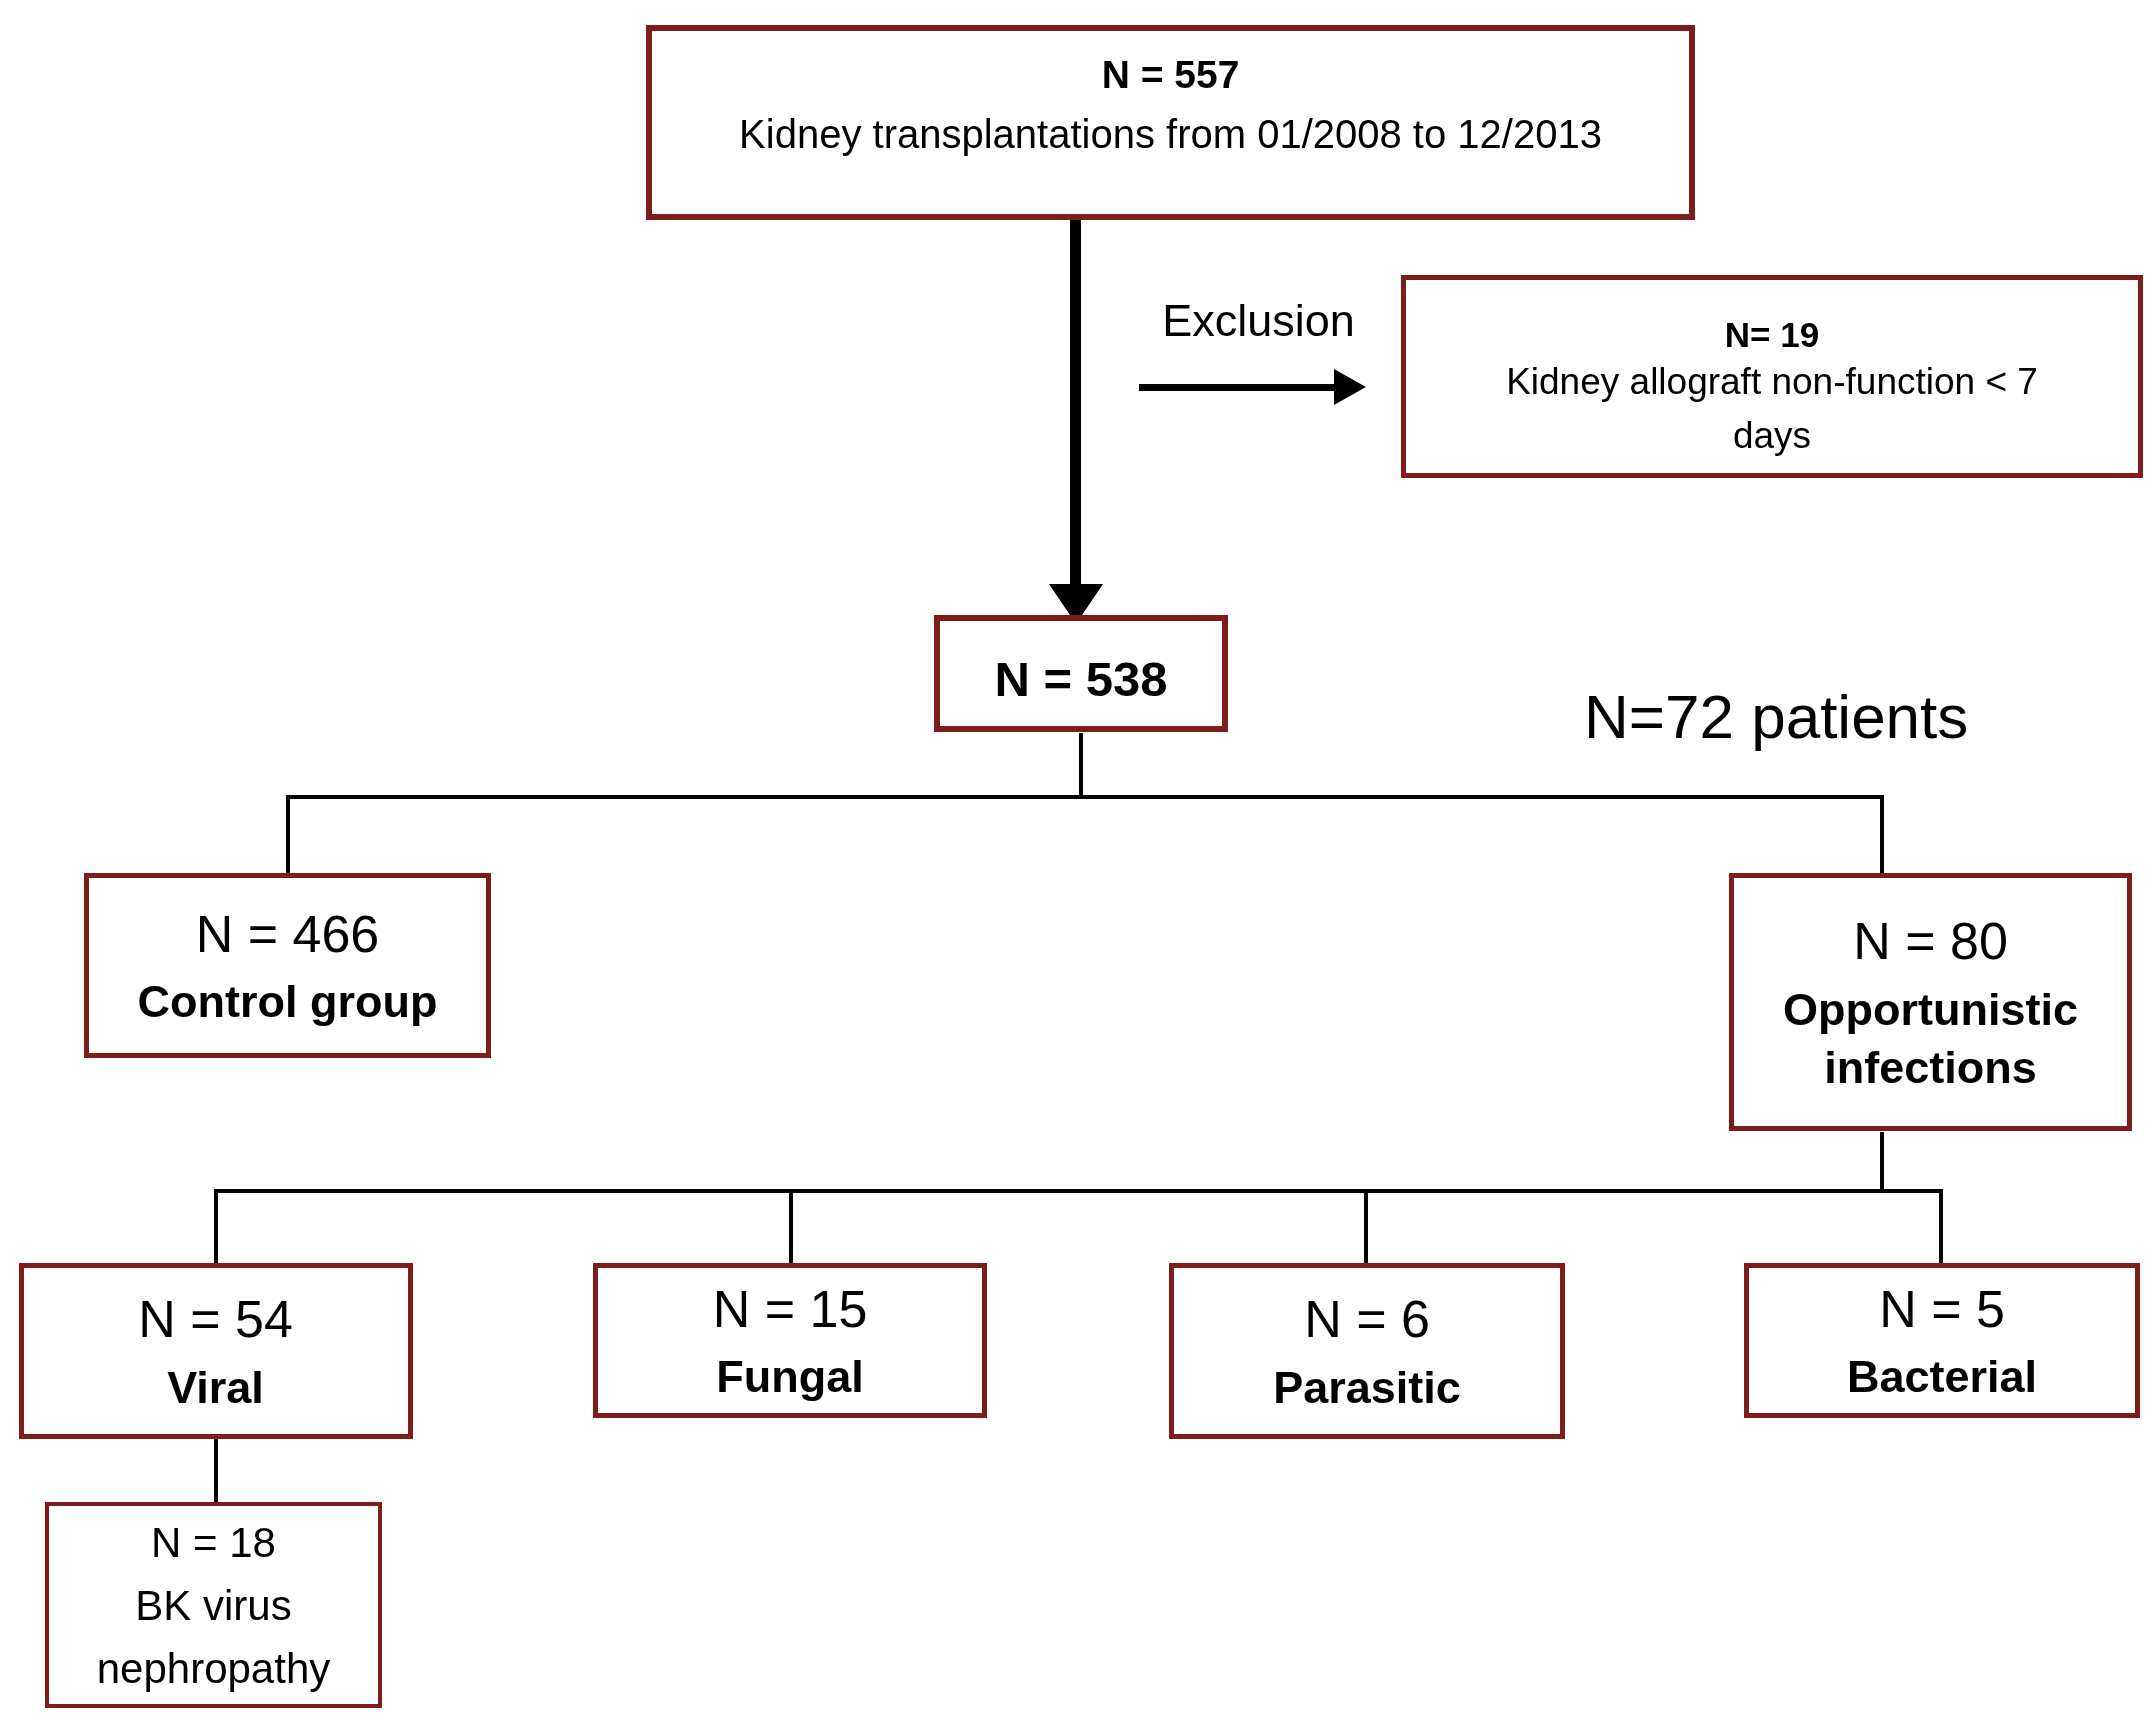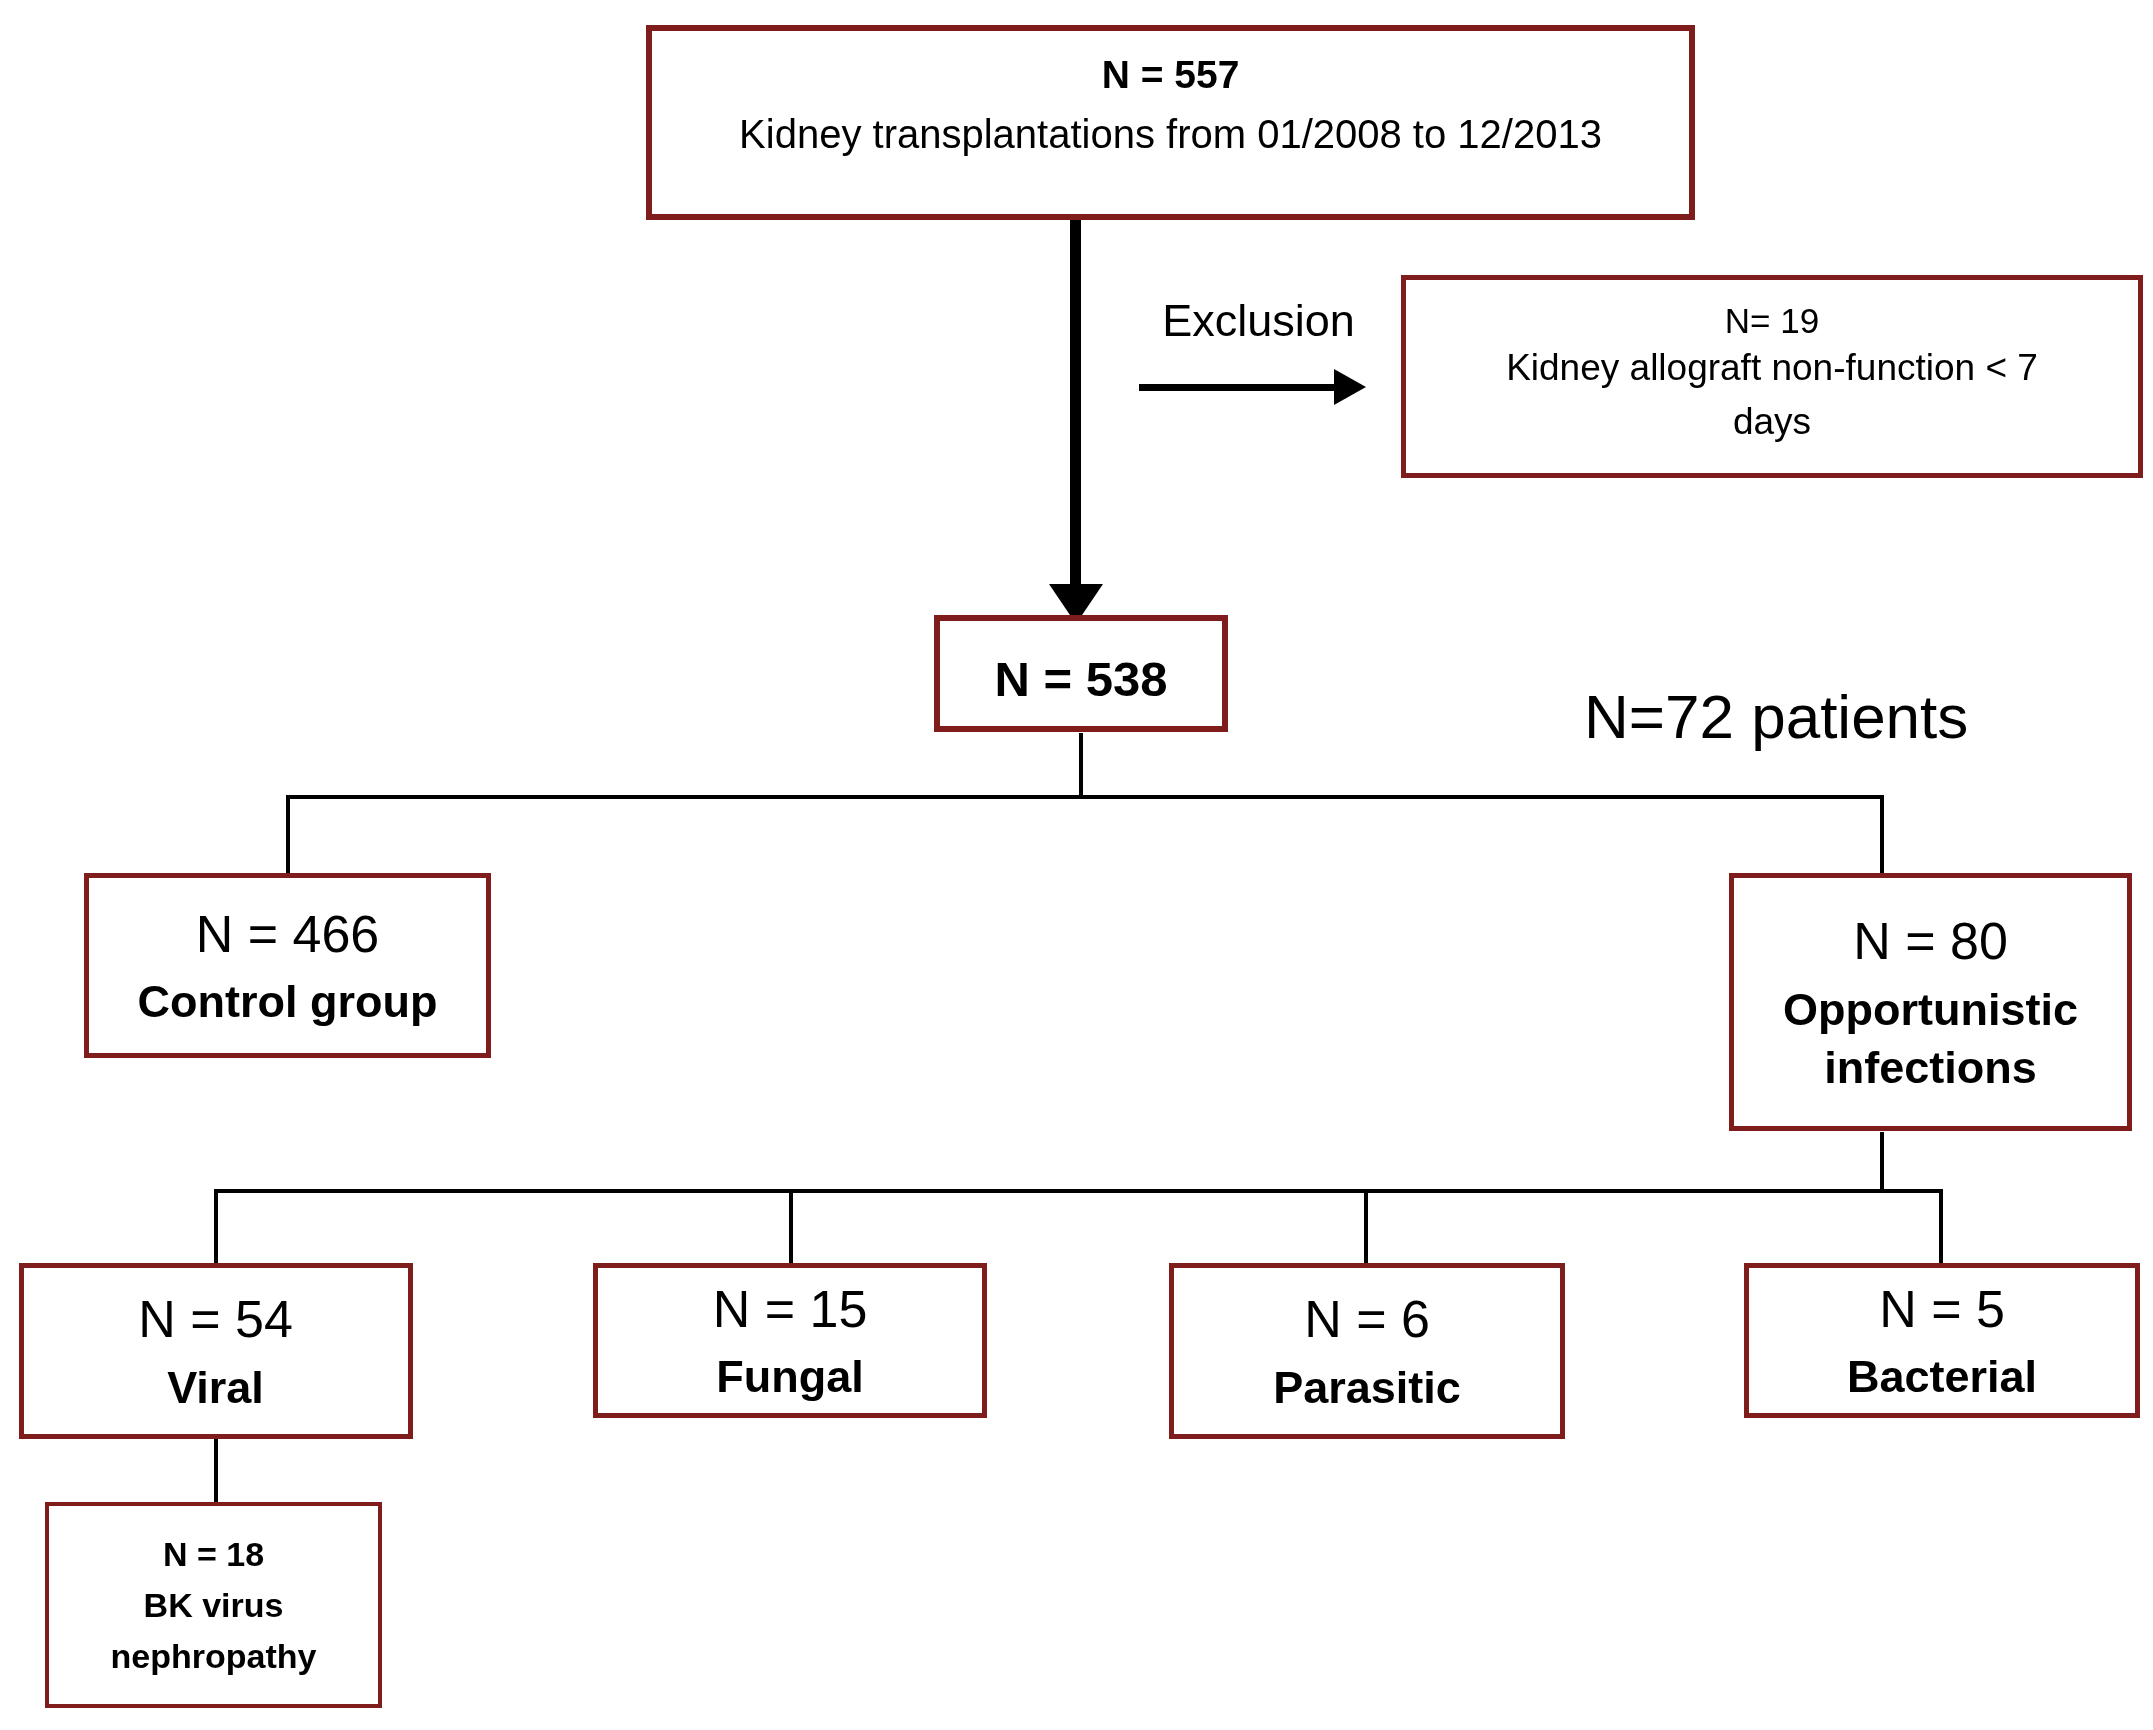--- a/index.html
+++ b/index.html
@@ -24,29 +24,29 @@
   .box.top-align { justify-content:flex-start; }
   .line { position:absolute; background:#000000; }
   .tri { position:absolute; width:0; height:0; }
 
   .n-line   { font-size:52px; font-weight:400; line-height:1.4; }
   .name-line{ font-size:45px; font-weight:700; line-height:1.4; }
 
   .boxA-n     { font-size:39px; font-weight:700; margin-top:22px; }
   .boxA-label { font-size:40px; font-weight:400; margin-top:15px; }
 
-  .boxB-n     { font-size:35px; font-weight:400; margin-top:21px; }
+  .boxB-n     { font-size:35px; font-weight:700; margin-top:35px; }
   .boxB-label { font-size:37px; font-weight:400; line-height:1.45; }
 
   .boxC-n { font-size:49px; font-weight:700;margin-top:10px; }
 
   .note   { position:absolute; font-size:62px; font-weight:400; white-space:nowrap; }
   .exclusion-label { position:absolute; font-size:45px; font-weight:400; text-align:center; }
 
-  .bk-line { font-size:34px; font-weight:700; line-height:1.5; }
+  .bk-line { font-size:42px; font-weight:400; line-height:1.5; }
 </style>
 </head>
 <body>
 
 <div id="canvas">
 
   <div class="box thick top-align" style="left:646px; top:25px; width:1049px; height:195px;">
     <div class="boxA-n">N = 557</div>
     <div class="boxA-label">Kidney transplantations from 01/2008 to 12/2013</div>
   </div>

